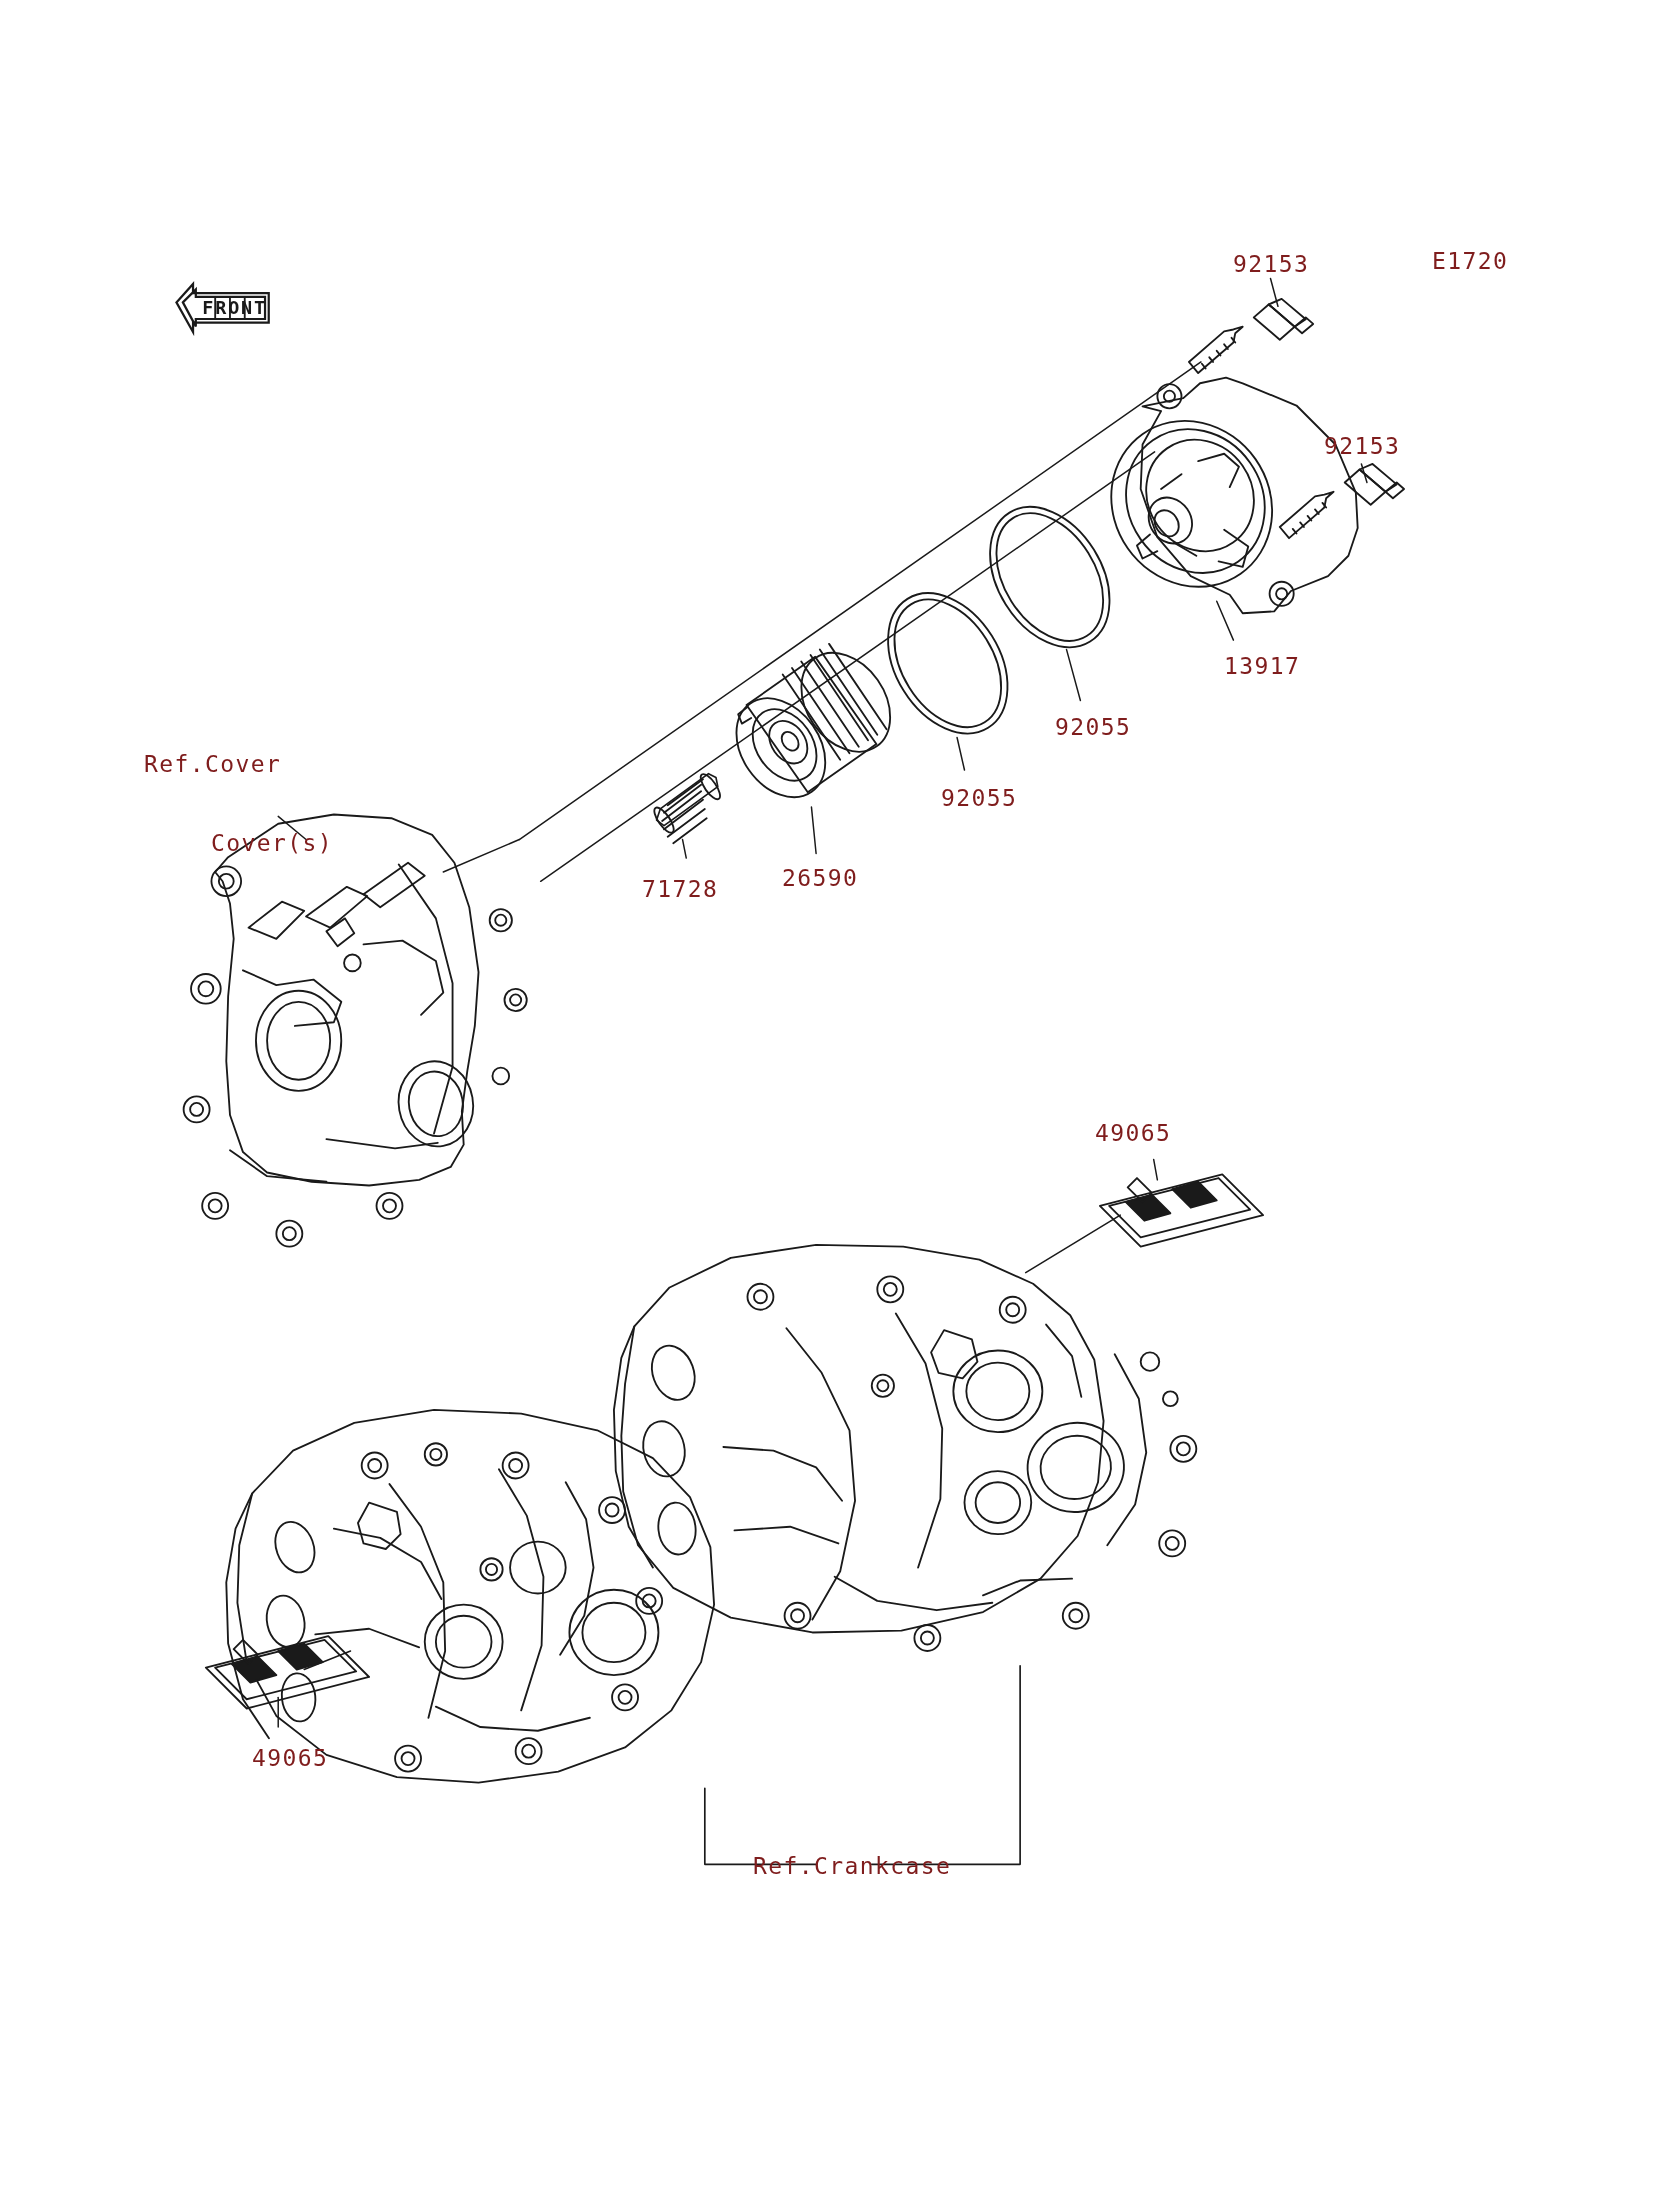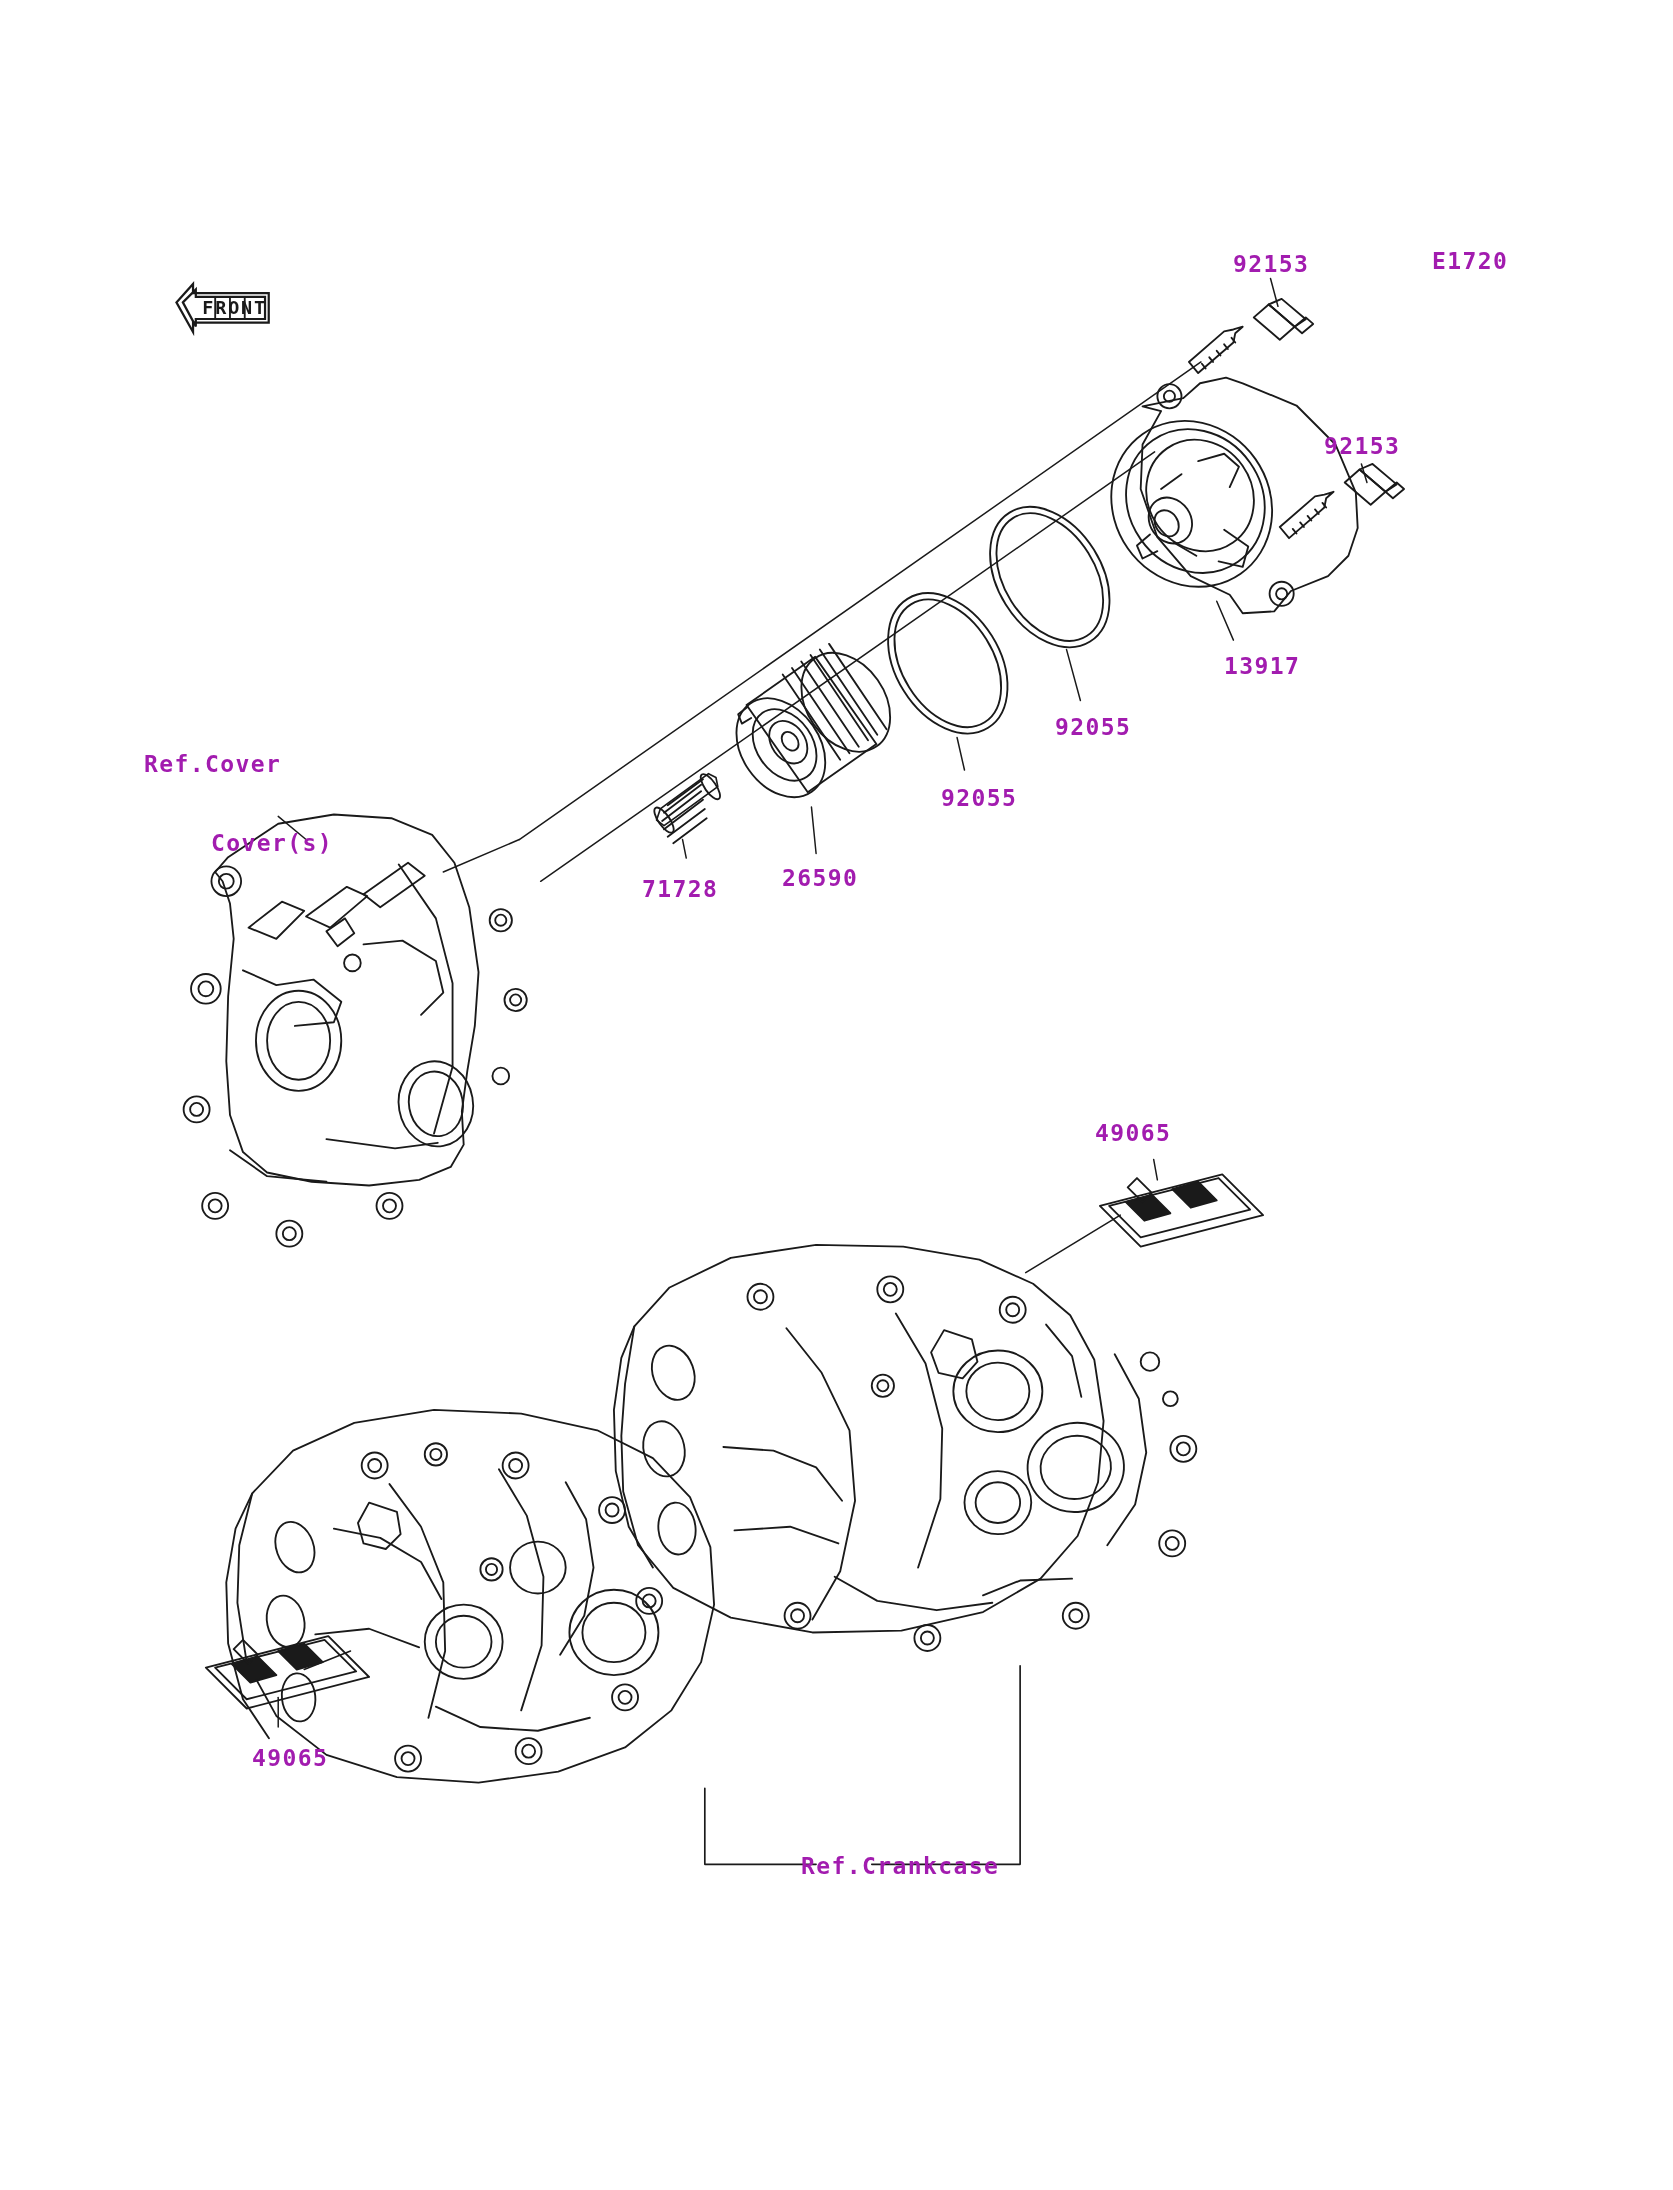--- a/index.html
+++ b/index.html
@@ -17,24 +17,24 @@
   .sheet {
     position: absolute;
     left: 0; top: 0;
     width: 1673px;
     height: 2191px;
     background: #ffffff;
   }
   .label {
     position: absolute;
     font-family: "DejaVu Sans Mono", monospace;
-    font-weight: bold;
+    font-weight: normal;
     font-size: 23px;
     letter-spacing: 1.4px;
-    color: #a21caf;
+    color: #7f1d1d;
     white-space: pre;
     line-height: 1.35;
   }
   .diagram-svg {
     position: absolute;
     left: 0; top: 0;
   }
   .front-badge {
     position: absolute;
     left: 169px;
@@ -311,16 +311,16 @@
   <div class="label" style="left:1224px; top:651px;">13917</div>
   <div class="label" style="left:1055px; top:712px;">92055</div>
   <div class="label" style="left:941px; top:783px;">92055</div>
   <div class="label" style="left:782px;  top:863px;">26590</div>
   <div class="label" style="left:642px;  top:874px;">71728</div>
   <div class="label" style="left:1095px; top:1118px;">49065</div>
   <div class="label" style="left:252px;  top:1743px;">49065</div>
 
   <div class="label" style="left:144px; top:749px;">Ref.Cover</div>
   <div class="label" style="left:211px; top:828px;">Cover(s)</div>
-  <div class="label" style="left:753px; top:1851px;margin-left:48px;">Ref.Crankcase</div>
+  <div class="label" style="left:753px; top:1851px;">Ref.Crankcase</div>
 
 </div>
 
 
 </body></html>

